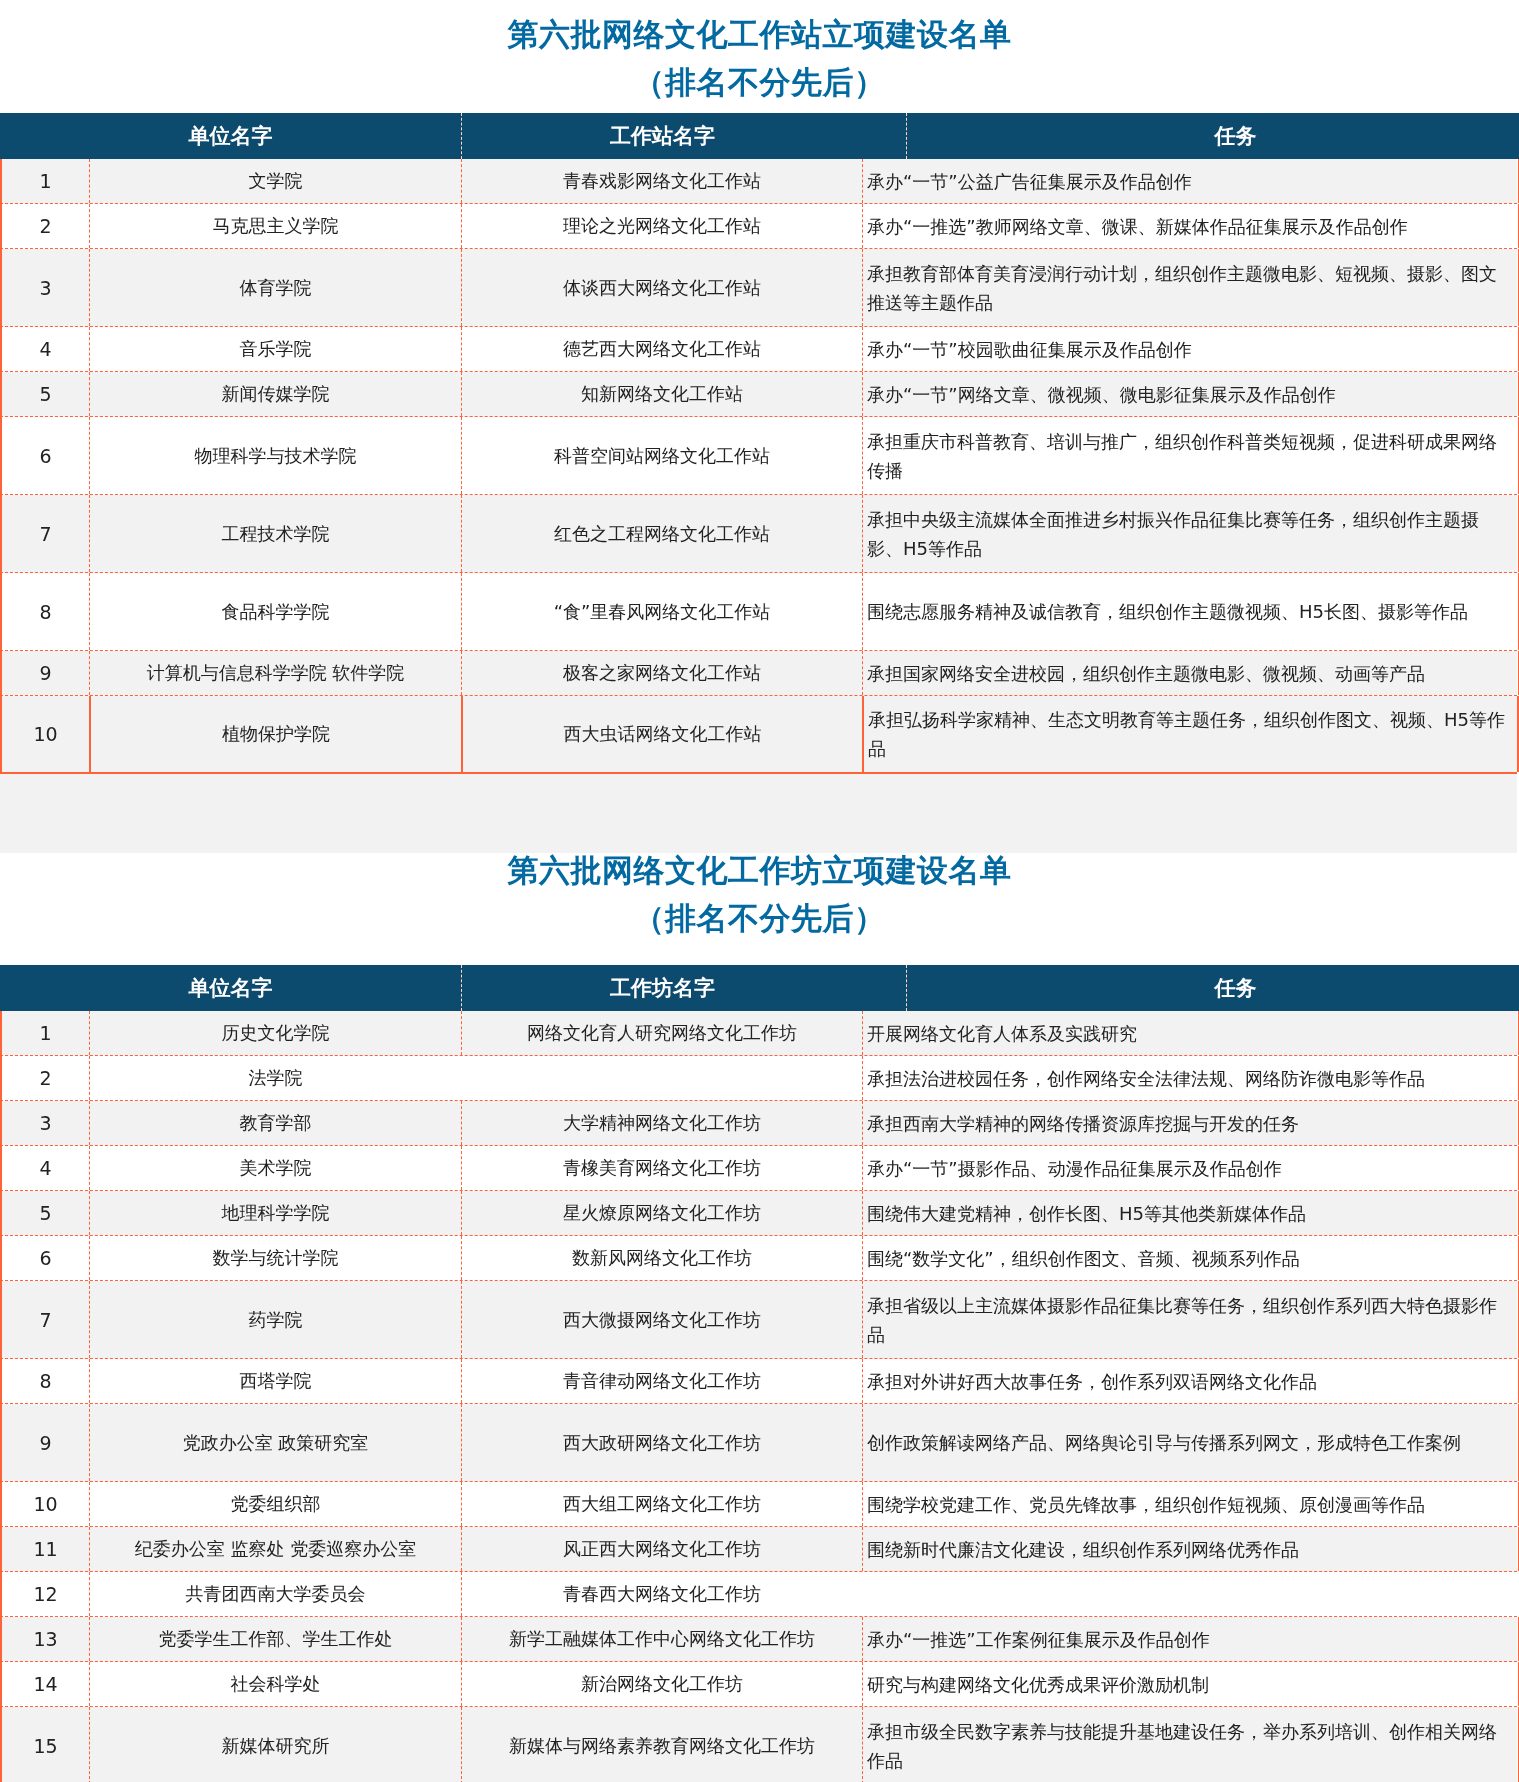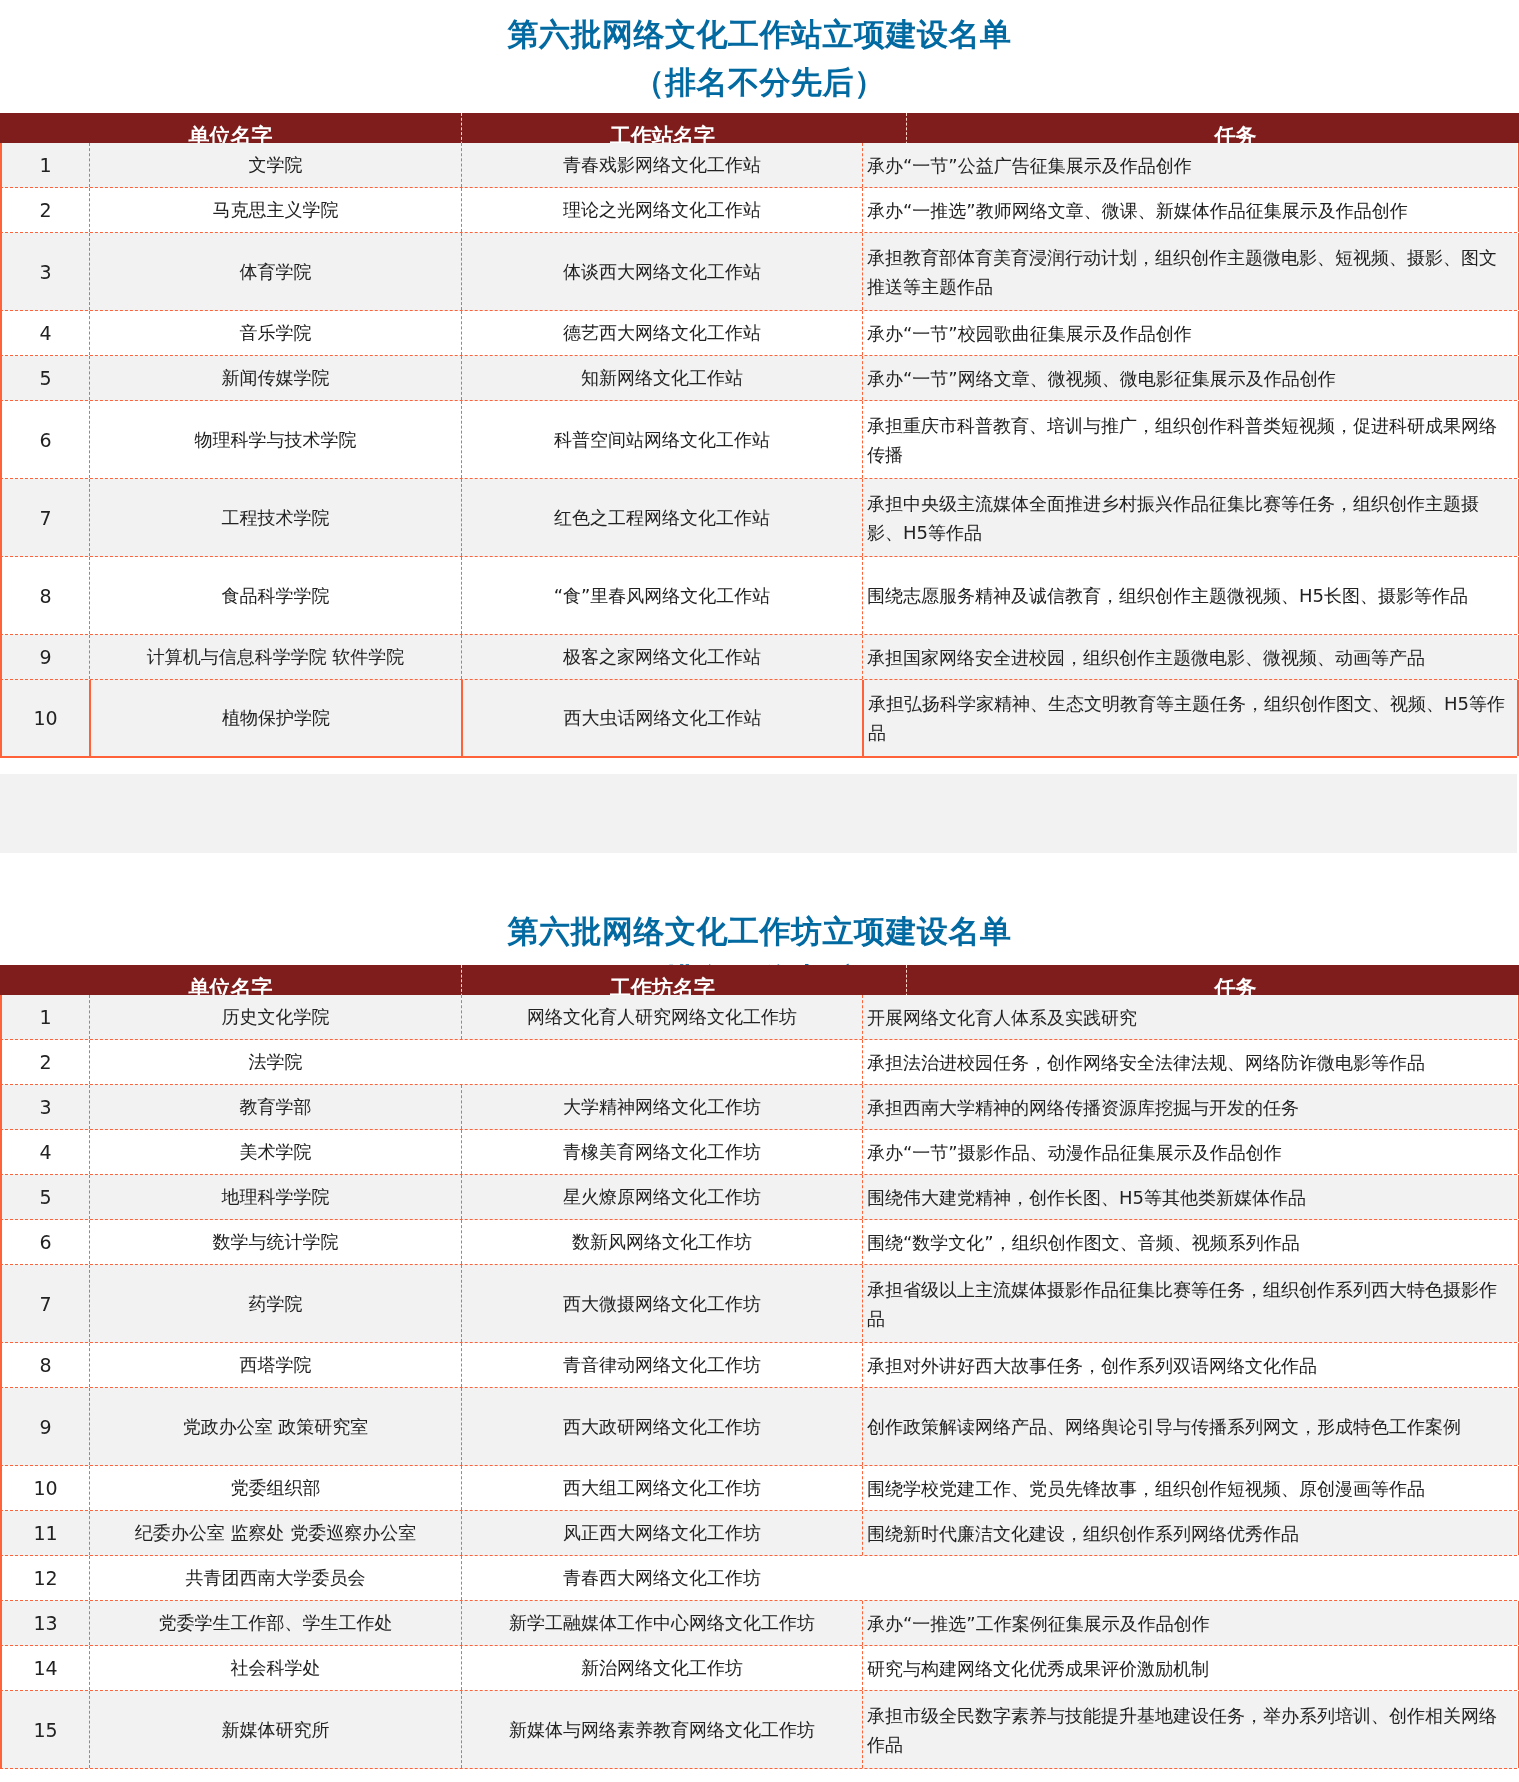--- a/index.html
+++ b/index.html
@@ -24,22 +24,22 @@
     letter-spacing: 0.5px;
   }
   .section-title .line { display: block; }
   .tbl {
     position: absolute;
     left: 0;
     width: 1519px;
   }
   .tbl-header {
     position: relative;
-    height: 30px;
-    background: #7f1d1d;
+    height: 46px;
+    background: #0c4a6e;
     color: #ffffff;
     font-weight: bold;
     font-size: 21px;
   }
   .tbl-header .hcell {
     position: absolute;
     top: 0;
     height: 46px;
     line-height: 46px;
     text-align: center;
@@ -158,21 +158,21 @@
   <div class="row grey h2 selected">
     <div class="cell c-no">10</div>
     <div class="cell c-unit">植物保护学院</div>
     <div class="cell c-name">西大虫话网络文化工作站</div>
     <div class="cell c-task">承担弘扬科学家精神、生态文明教育等主题任务，组织创作图文、视频、H5等作品</div>
   </div>
 </div>
 
 <div class="gap"></div>
 
-<div class="section-title" style="top:908px;font-family:Liberation Serif, serif;">
+<div class="section-title" style="top:846px;">
   <span class="line">第六批网络文化工作坊立项建设名单</span>
   <span class="line">（排名不分先后）</span>
 </div>
 
 <div class="tbl" style="top:965px;">
   <div class="tbl-header">
     <div class="hcell c-unit">单位名字</div>
     <div class="hcell c-name">工作坊名字</div>
     <div class="hcell c-task">任务</div>
   </div>

